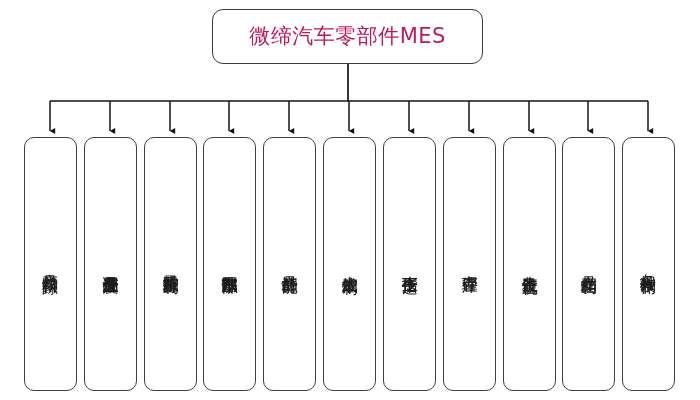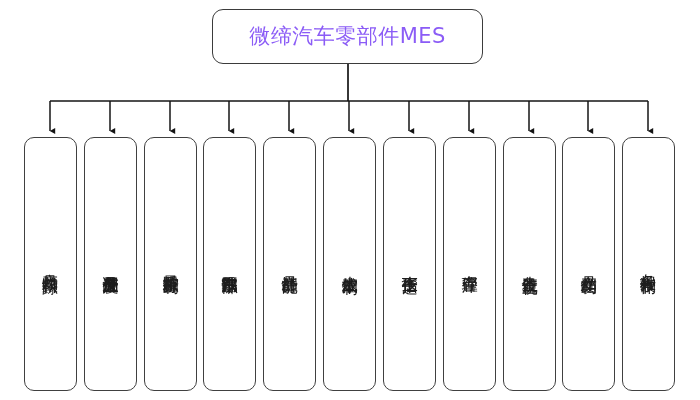--- a/index.html
+++ b/index.html
@@ -43,21 +43,21 @@
     box-sizing: border-box;
     border: 1.6px solid #3b3b3b;
     border-radius: 11px;
     background: #ffffff;
     display: flex;
     align-items: center;
     justify-content: center;
   }
   .root-label {
     font-size: 21px;
-    color: #8b5cf6;
+    color: #be185d;
     letter-spacing: 0.5px;
     line-height: 1;
     white-space: nowrap;
   }
 
   
   .leaf-row {
     position: absolute;
     left: 0;
     top: 137px;

